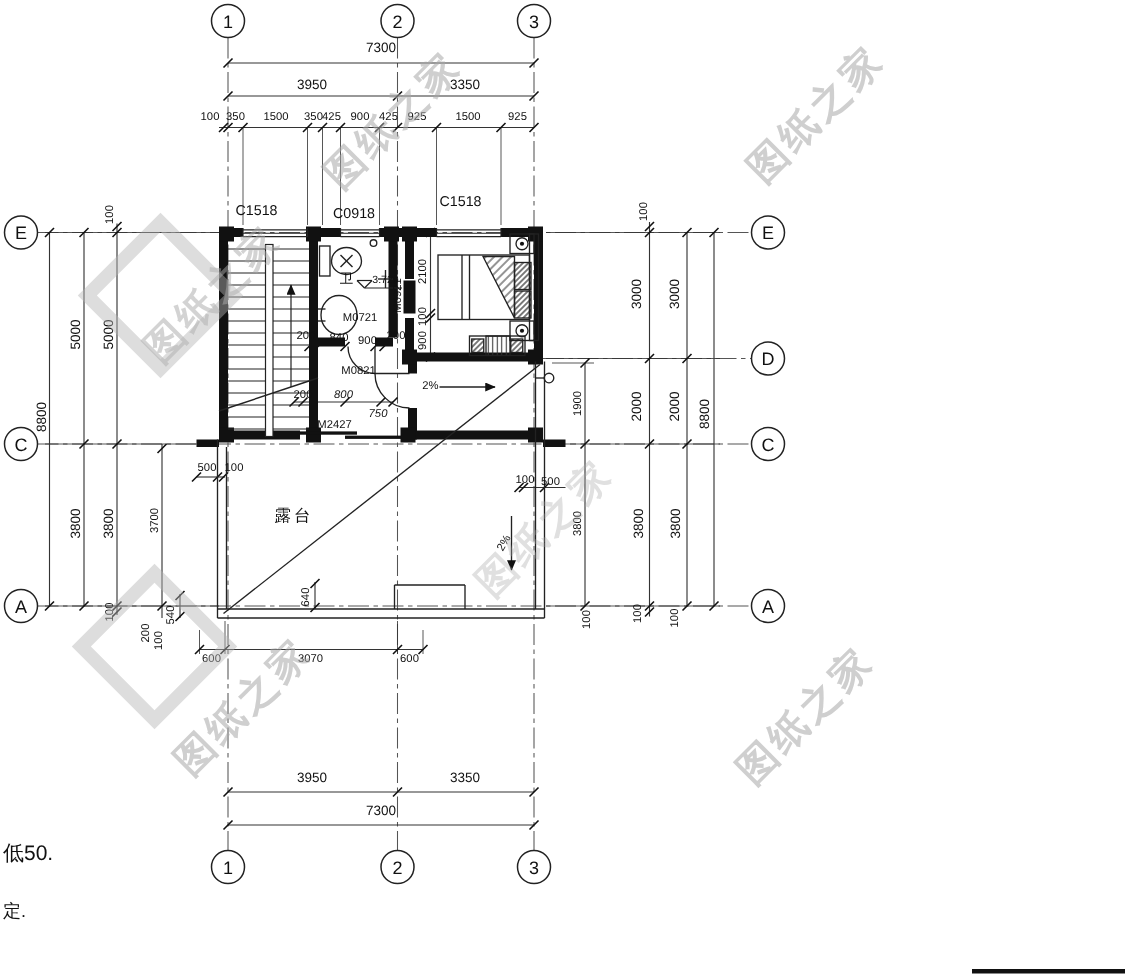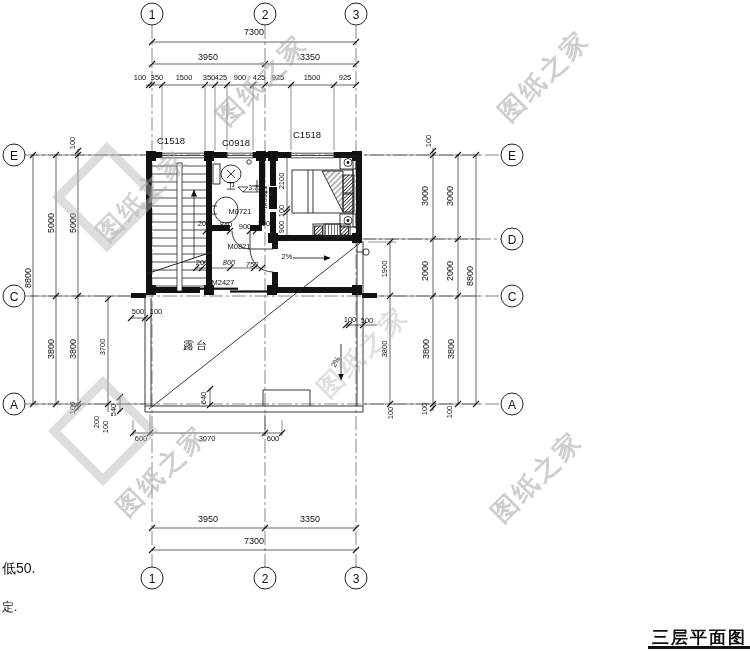--- a/index.html
+++ b/index.html
@@ -443,29 +443,28 @@
       <span class="lb s" style="left: 240px; top: 212px; transform: translate(-50%, -50%);">M0721</span>
       <span class="lb s" style="left: 229px; top: 247px; transform: translate(-50%, -50%); padding-left: 20px;">M0821</span>
       <span class="lb s" style="left: 265px; top: 197px; transform: translate(-50%, -50%) rotate(-90deg);">M0921</span>
       <span class="lb lvl" style="left: 257px; top: 187px; transform: translate(-50%, -50%);">3.720</span>
       <span class="lb s" style="left: 204px; top: 224px; transform: translate(-50%, -50%);">200</span>
       <span class="lb s" style="left: 226px; top: 225px; transform: translate(-50%, -50%);">840</span>
       <span class="lb s" style="left: 245px; top: 227px; transform: translate(-50%, -50%);">900</span>
       <span class="lb s" style="left: 264px; top: 224px; transform: translate(-50%, -50%);">200</span>
       <span class="lb s" style="left: 202px; top: 263px; transform: translate(-50%, -50%);">200</span>
       <span class="lb s" style="left: 229px; top: 263px; transform: translate(-50%, -50%); font-style: italic;">800</span>
-      <span class="lb s" style="left: 252px; top: 265px; transform: translate(-50%, -50%); font-style: italic;">750</span>
+      <span class="lb s" style="left: 252px; top: 276px; transform: translate(-50%, -50%); font-style: italic;">750</span>
       <span class="lb s" style="left: 282px; top: 181px; transform: translate(-50%, -50%) rotate(-90deg);">2100</span>
       <span class="lb s" style="left: 282px; top: 211px; transform: translate(-50%, -50%) rotate(-90deg);">100</span>
       <span class="lb s" style="left: 282px; top: 227px; transform: translate(-50%, -50%) rotate(-90deg);">900</span>
       <span class="lb room-sm" style="left: 231px; top: 186px; transform: translate(-50%, -50%);">卫</span>
       <span class="lb room" style="left: 196px; top: 345px; transform: translate(-50%, -50%);">露台</span>
       <span class="lb s" style="left: 287px; top: 257px; transform: translate(-50%, -50%);">2%</span>
       <span class="lb s" style="left: 336px; top: 362px; transform: translate(-50%, -50%) rotate(-60deg);">2%</span>
     </div>
 
-<div class="title" style="left:652px;top:626px;">三层平面图</div>
 <div class="title-underline" style="left:648px;top:646px;width:102px;height:2.5px;"></div>
 
 <div class="note" style="left:2px;top:560px;">低50.</div>
 <div class="note2" style="left:2px;top:599px;">定.</div>
 
 </div>
 
 </body></html>

